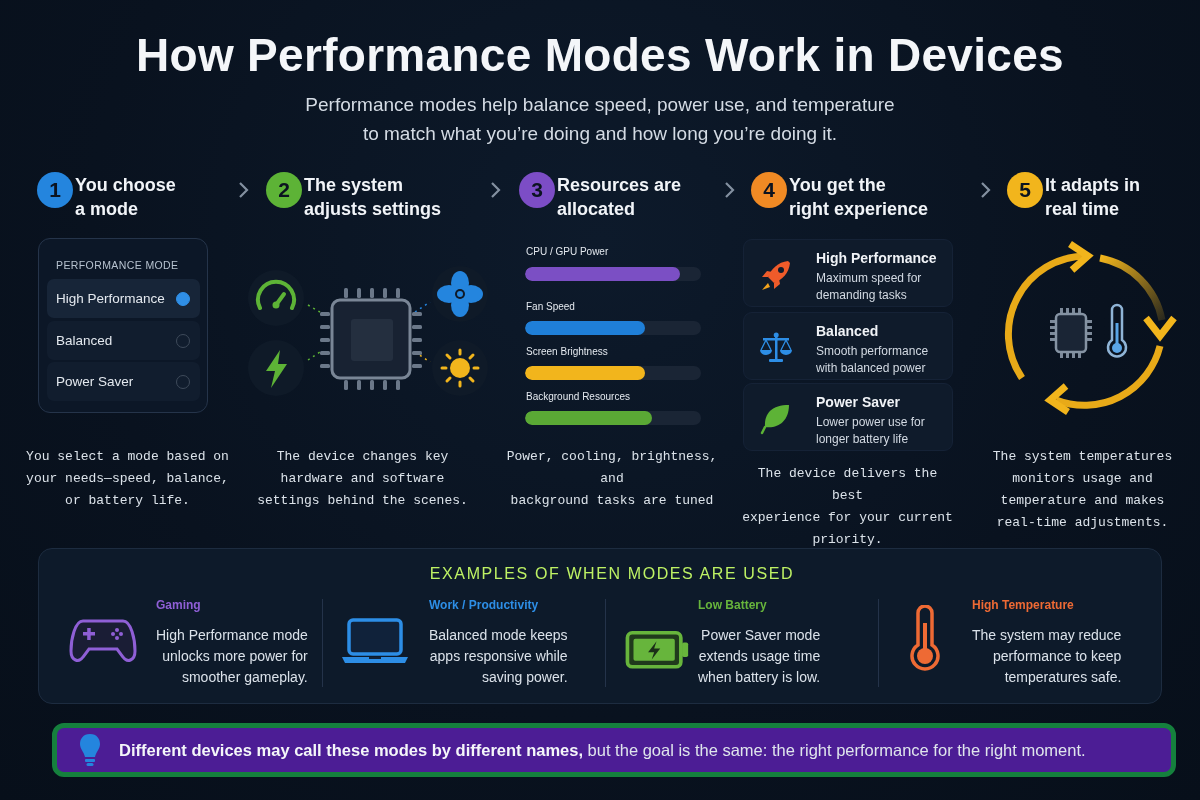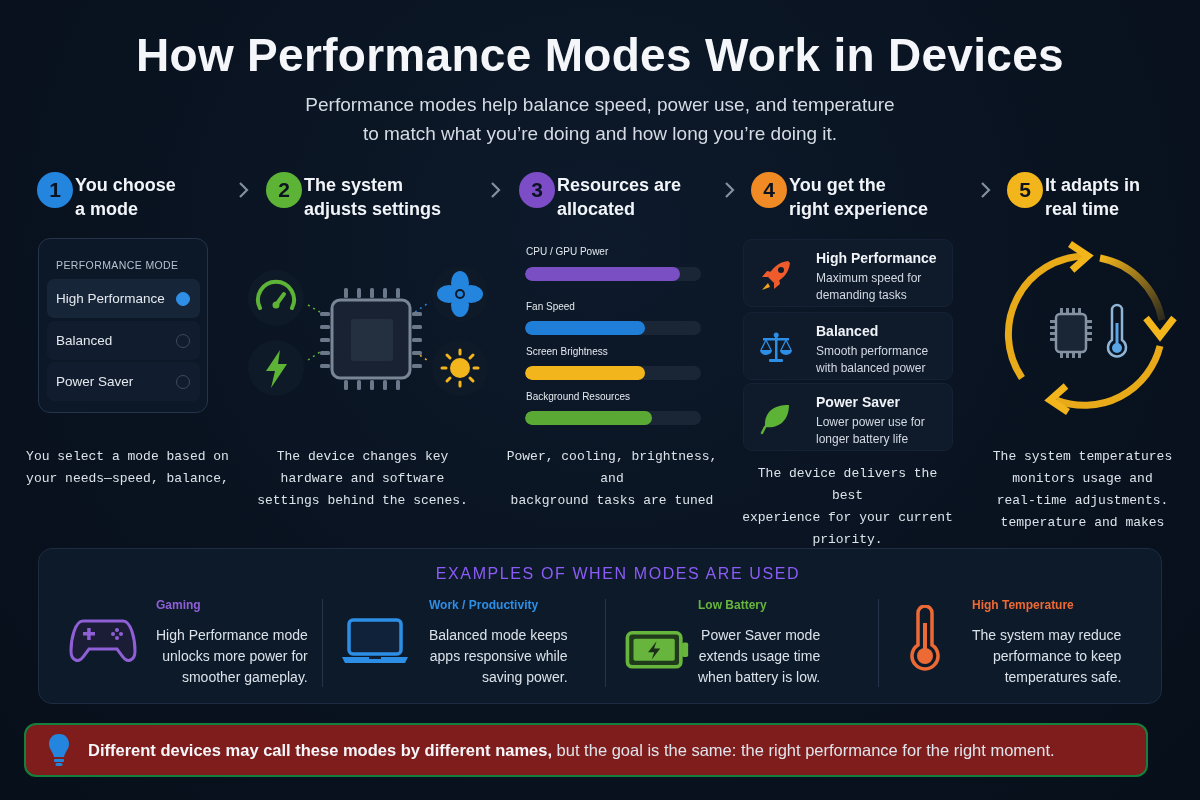--- a/index.html
+++ b/index.html
@@ -54,32 +54,32 @@
   }
   .exp-icon { position: absolute; left: 14px; top: 17px; width: 36px; height: 36px; }
   .exp-title { position: absolute; left: 72px; top: 10px; font-size: 14px; font-weight: 700; color: #f0f3f7; }
   .exp-text { position: absolute; left: 72px; top: 30px; font-size: 12px; line-height: 17px; color: #d3dae3; }
   
   .examples {
     position: absolute; left: 38px; top: 548px; width: 1124px; height: 156px; border-radius: 14px;
     background: #0d1a2a; border: 1px solid #1d2c40;
   }
   .examples-title {
-    position: absolute; left: 18px; top: 16px; width: 100%; text-align: center; font-size: 16px;
-    letter-spacing: 1.6px; color: #8b5cf6; font-weight: 400;
+    position: absolute; left: 12px; top: 16px; width: 100%; text-align: center; font-size: 16px;
+    letter-spacing: 1.6px; color: #bef264; font-weight: 400;
   }
   .ex-col { position: absolute; top: 48px; height: 100px; }
   .ex-icon { position: absolute; top: 14px; width: 68px; height: 60px; }
   .ex-title { position: absolute; top: 1px; font-size: 12px; font-weight: 700; white-space: nowrap; }
   .ex-text { position: absolute; top: 28px; font-size: 14px; line-height: 21px; color: #dbe2ea; white-space: nowrap; text-align: right; }
   .ex-div { position: absolute; top: 50px; width: 1px; height: 88px; background: #24334a; }
   
   .tip {
-    position: absolute; left: 24px; top: 723px; width: 1124px; height: 54px; border-radius: 12px;
-    background: #7f1d1d; border: 2px solid #15803d; display: flex; align-items: center;
+    position: absolute; left: 52px; top: 723px; width: 1124px; height: 54px; border-radius: 12px;
+    background: #4c1d95; border: 5px solid #15803d; display: flex; align-items: center;
   }
   .tip-icon { margin-left: 22px; width: 22px; height: 36px; }
   .tip-text { margin-left: 18px; font-size: 16.5px; color: #dfe5ec; white-space: nowrap; }
   .tip-text b { color: #f4f6f9; font-weight: 700; }
 </style>
 </head>
 <body>
 
 <div class="title">How Performance Modes Work in Devices</div>
 <div class="subtitle">
@@ -336,40 +336,41 @@
   <g>
     <path d="M112 72 A5 5 0 0 1 122 72 L122 102 A9 9 0 1 1 112 102 Z" fill="none" stroke="#8fb4d6" stroke-width="2.5"></path>
     <circle cx="117" cy="110" r="5" fill="#5aa5e6"></circle>
     <rect x="115.5" y="85" width="3" height="22" fill="#5aa5e6"></rect>
   </g>
 </svg>
 
 <div class="desc" style="left:25px;top:446px;width:205px;">
   <div>You select a mode based on</div>
     <div>your needs—speed, balance,</div>
+    <div>or battery life.</div>
 </div>
 <div class="desc" style="left:255px;top:446px;width:215px;">
   <div>The device changes key</div>
     <div>hardware and software</div>
     <div>settings behind the scenes.</div>
 </div>
 <div class="desc" style="left:497px;top:446px;width:230px;">
   <div>Power, cooling, brightness, and</div>
     <div>background tasks are tuned</div>
 </div>
 <div class="desc" style="left:740px;top:463px;width:215px;">
   <div>The device delivers the best</div>
     <div>experience for your current</div>
     <div>priority.</div>
 </div>
 <div class="desc" style="left:985px;top:446px;width:195px;">
   <div>The system temperatures</div>
     <div>monitors usage and</div>
+    <div>temperature and makes</div>
     <div>real-time adjustments.</div>
-    <div>temperature and makes</div>
 </div>
 
 <div class="examples">
   <div class="examples-title">EXAMPLES OF WHEN MODES ARE USED</div>
 
   <svg class="ex-icon" style="left:30px;top:60px;" viewBox="0 0 68 60">
     <path d="M14 12 L54 12 C62 12 66 30 66 42 C66 52 58 54 54 48 L48 40 L20 40 L14 48 C10 54 2 52 2 42 C2 30 6 12 14 12 Z" fill="#1a1d35" stroke="#8f5fd6" stroke-width="3"></path>
     <rect x="14" y="23" width="12" height="3.5" fill="#8f5fd6"></rect>
       <rect x="18.2" y="19" width="3.5" height="12" fill="#8f5fd6"></rect>
     <circle cx="48" cy="21" r="2" fill="#8f5fd6"></circle>

